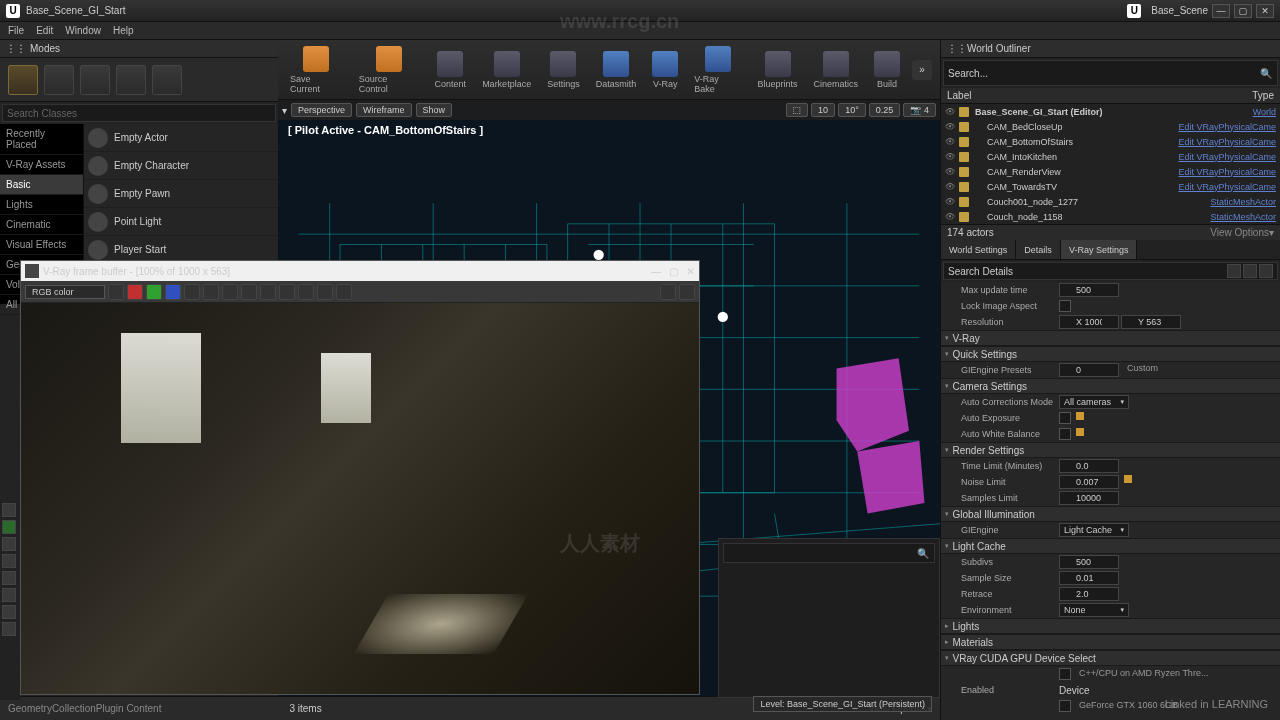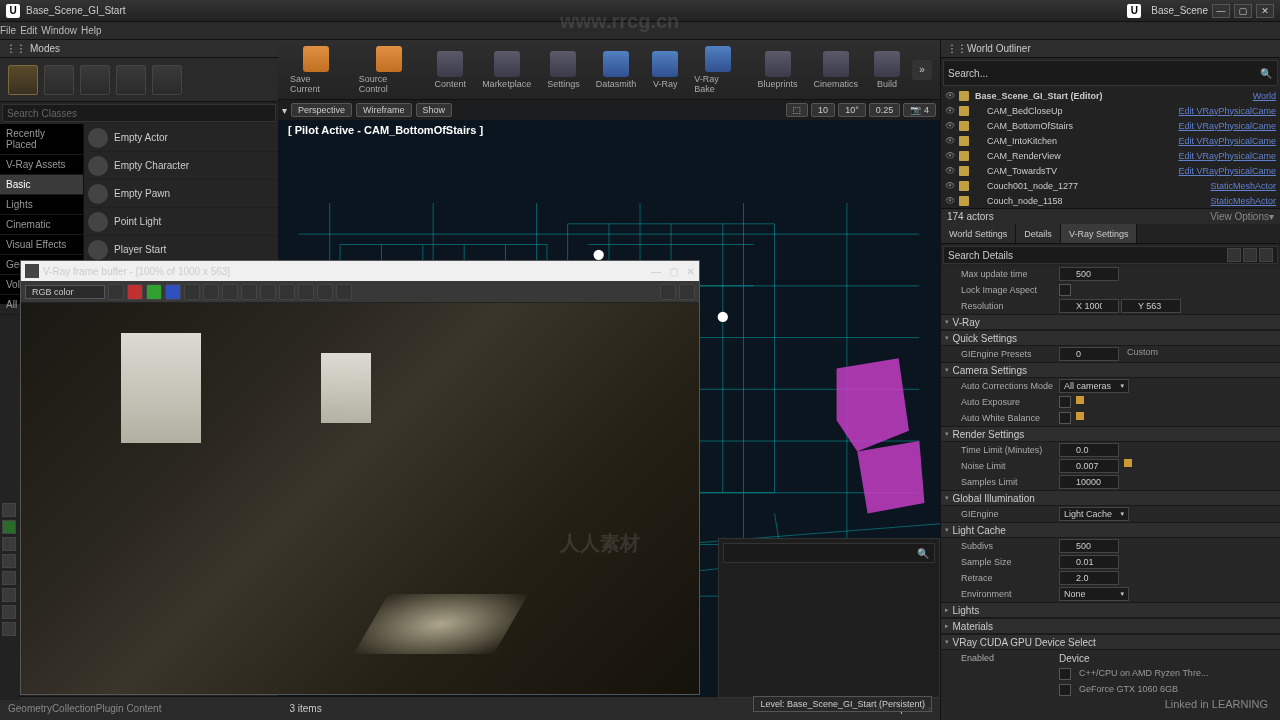--- a/index.html
+++ b/index.html
@@ -2,21 +2,21 @@
 <html><head>
 <meta charset="utf-8">
 <style>
 *{margin:0;padding:0;box-sizing:border-box;font-family:Tahoma,sans-serif;font-size:10px;color:#ccc;user-select:none}
 body{background:#1a1a1a;width:1280px;height:720px;overflow:hidden;position:relative}
 .titlebar{height:22px;background:linear-gradient(#333,#222);display:flex;align-items:center;padding:0 6px;border-bottom:1px solid #111}
 .titlebar .ue-icon{width:14px;height:14px;background:#fff;border-radius:2px;margin-right:6px;display:flex;align-items:center;justify-content:center;color:#000;font-weight:bold}
 .titlebar .title{flex:1}
 .titlebar .tab-r{margin-left:auto;display:flex;align-items:center;gap:4px}
 .win-btn{width:18px;height:14px;background:#333;border:1px solid #555;display:flex;align-items:center;justify-content:center;font-size:9px}
-.menubar{height:18px;background:#2a2a2a;display:flex;align-items:center;gap:4px;padding:0 0;border-bottom:1px solid #111}
+.menubar{height:18px;background:#2a2a2a;display:flex;align-items:center;gap:12px;padding:0 8px;border-bottom:1px solid #111}
 .menubar span{color:#bbb}
 .main{display:flex;height:680px}
 .left-col{width:278px;display:flex;flex-direction:column;background:#232323}
 .modes-hdr{height:18px;background:#2d2d2d;display:flex;align-items:center;padding:0 6px;border-bottom:1px solid #111}
 .modes-hdr .grip{margin-right:4px}
 .mode-icons{height:44px;background:#2a2a2a;display:flex;align-items:center;gap:6px;padding:0 8px;border-bottom:1px solid #111}
 .mode-icons .mi{width:30px;height:30px;background:linear-gradient(#3a3a3a,#2a2a2a);border:1px solid #444;border-radius:2px}
 .mode-icons .mi.active{background:linear-gradient(#5a4a2a,#3a3020);border-color:#7a6a3a}
 .search-row{height:18px;background:#1a1a1a;border:1px solid #333;margin:2px;padding:0 4px;display:flex;align-items:center;color:#666}
 .placerow{display:flex;height:180px}
@@ -268,20 +268,24 @@
 
   <div class="right-col">
     <div class="panel-hdr">
       <span>⋮⋮ </span>
       <span>World Outliner</span>
     </div>
     <div class="out-search">
         <span>Search...</span>
         <span style="margin-left:auto">🔍</span>
       </div>
+    <div class="out-hdr">
+      <span class="lbl">Label</span>
+      <span>Type</span>
+    </div>
     <div class="out-list" id="outlist">
         <div class="out-row world">
           <span class="eye">👁</span>
           <span class="ic"></span>
           <span class="nm">Base_Scene_GI_Start (Editor)</span>
           <span class="typ">World</span>
         </div>
         <div class="out-row">
           <span class="eye">👁</span>
           <span class="ic"></span>
@@ -442,30 +446,30 @@
         <div class="prop-row">
           <span class="pname">Environment</span>
           <div class="pval">
             <div class="dd">None</div>
           </div>
         </div>
         <div class="cat-hdr closed">Lights</div>
         <div class="cat-hdr closed">Materials</div>
         <div class="cat-hdr">VRay CUDA GPU Device Select</div>
         <div class="prop-row">
-          <span class="pname">Enabled</span>
-          <div class="pval">
-            <span>Device</span>
-          </div>
-        </div>
-        <div class="prop-row">
           <span class="pname"></span>
           <div class="pval">
             <div class="chk"></div>
             <span style="margin-left:6px;font-size:9px;color:#999">C++/CPU on AMD Ryzen Thre...</span>
+          </div>
+        </div>
+        <div class="prop-row">
+          <span class="pname">Enabled</span>
+          <div class="pval">
+            <span>Device</span>
           </div>
         </div>
         <div class="prop-row">
           <span class="pname"></span>
           <div class="pval">
             <div class="chk"></div>
             <span style="margin-left:6px;font-size:9px;color:#999">GeForce GTX 1060 6GB</span>
           </div>
         </div>
       </div>

